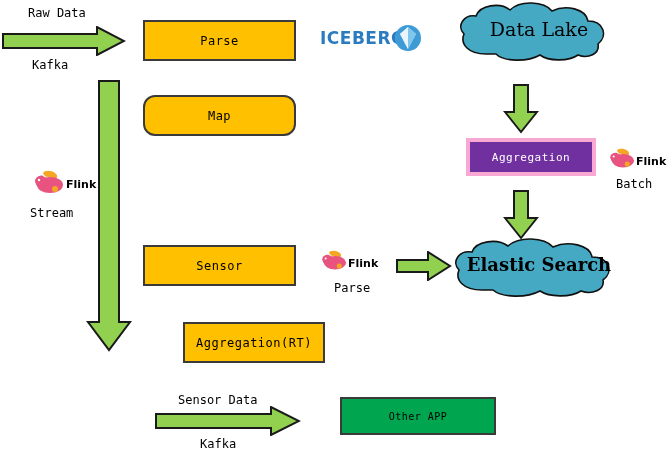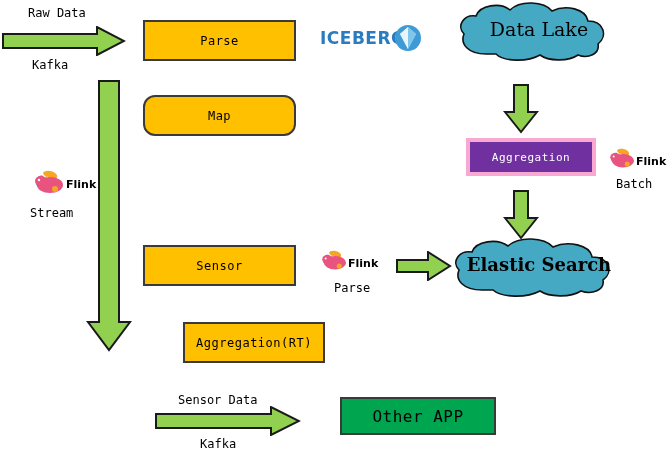--- a/index.html
+++ b/index.html
@@ -45,21 +45,21 @@
   }
   
   .app-box {
     background: #00A550;
     border: 2px solid #3a3a3a;
     box-sizing: border-box;
     display: flex;
     align-items: center;
     justify-content: center;
     color: #000000;
-    font-size: 16px;
+    font-size: 10px;
     letter-spacing: 0.5px;
     font-family: "DejaVu Sans Mono", "Liberation Mono", monospace;
   }
 
   
   .cloud-wrap { pointer-events: none; }
   .cloud-label {
     position: absolute;
     left: 16px; right: 0;
     text-align: center;

